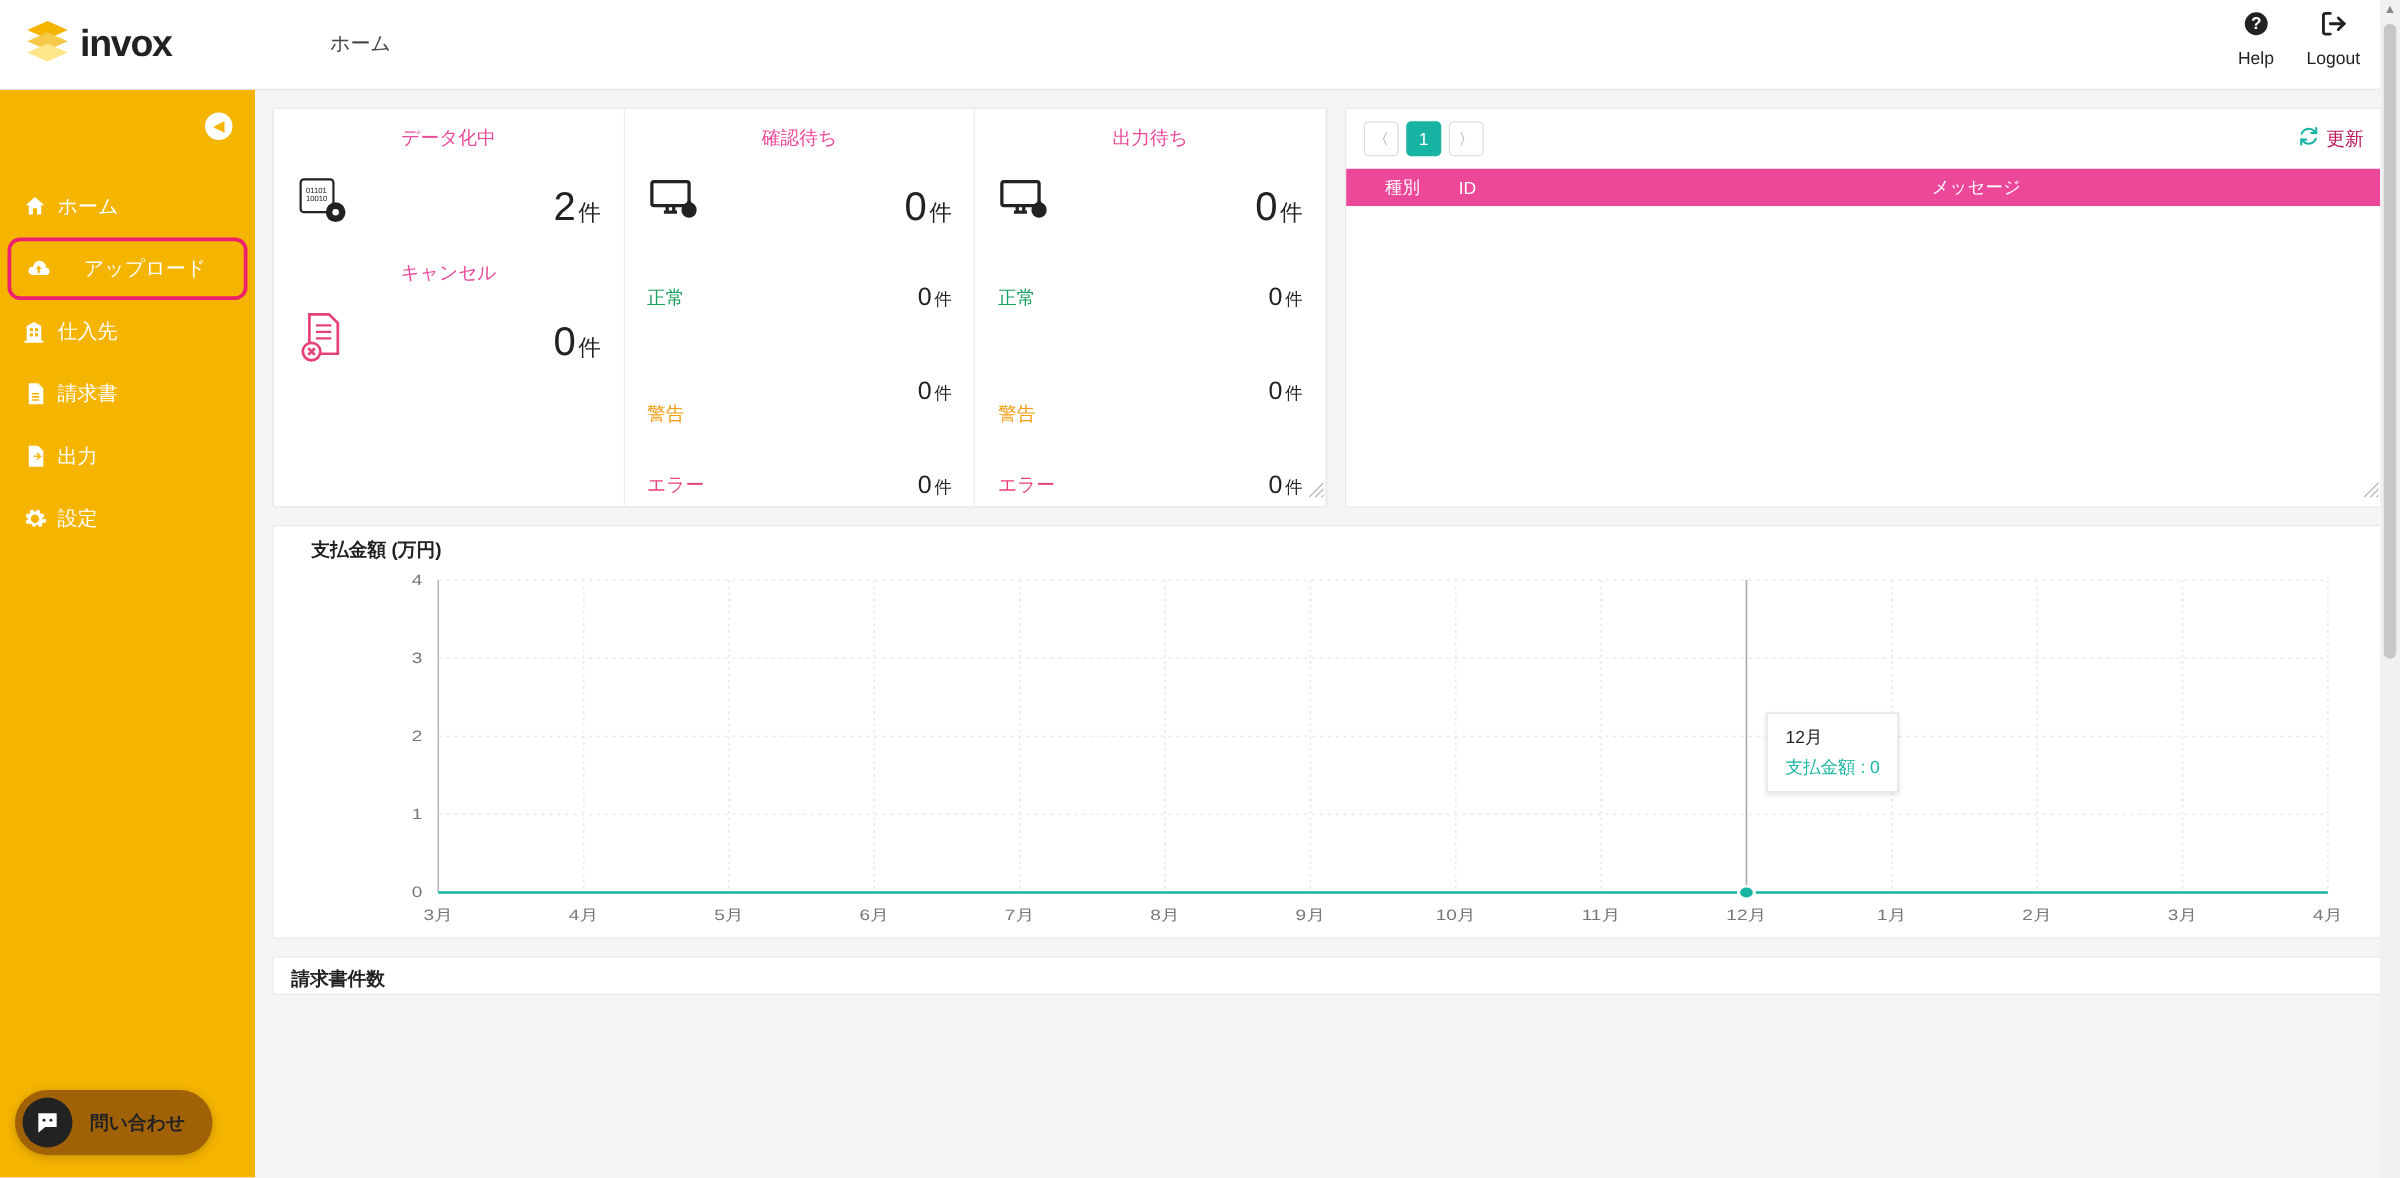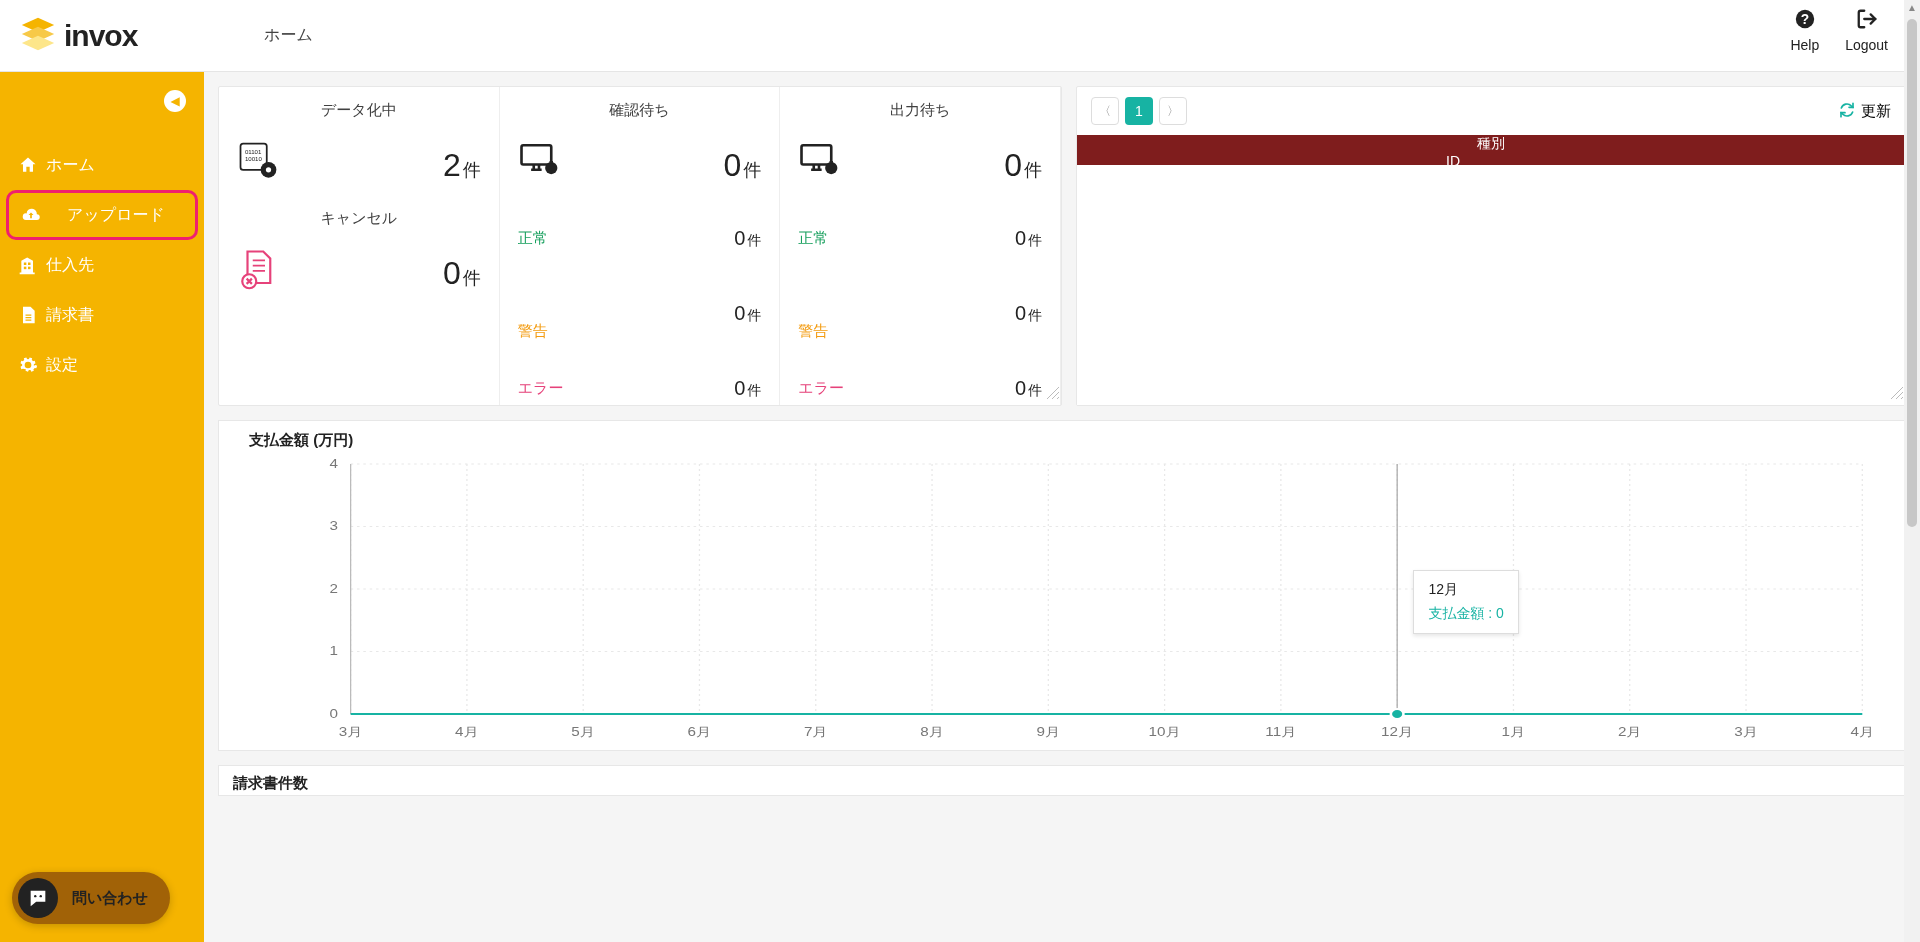--- a/index.html
+++ b/index.html
@@ -51,41 +51,41 @@
   }
   .contact-pill .ctext { font-size: 15px; font-weight: 600; color:#222; }
 
   
   .main { flex: 1; padding: 14px; overflow: auto; display:flex; flex-direction:column; gap: 14px; }
   .top-row { display: flex; gap: 14px; }
   .panel { background: #fff; border: 1px solid #e7e7e7; border-radius: 2px; position: relative; }
   .stats-panel { flex: 0 0 50%; display: flex; height: 320px; }
   .stat-col { flex: 1; border-right: 1px solid #eee; padding: 14px 18px; display:flex; flex-direction:column;}
   .stat-col:last-child { border-right: none; }
-  .stat-col h4 { font-size: 15px; font-weight: 500; text-align: center; color:#404040; margin-bottom: 12px;}
+  .stat-col h4 { font-size: 15px; font-weight: 500; text-align: center; color:#ec4899; margin-bottom: 12px;}
   .big-stat { display:flex; align-items:center; justify-content:space-between; margin: 8px 0 18px;}
   .big-stat .bicon { font-size: 36px; }
   .big-stat .bval { display:flex; align-items:baseline; gap:2px;}
   .big-stat .bnum { font-size: 32px; font-weight: 400; }
   .big-stat .bunit { font-size: 18px; }
   .sub-stat { display:flex; justify-content:space-between; align-items:center; margin: 18px 0; font-size: 15px;}
   .sub-stat .sval { display:flex; align-items:baseline; gap:2px;}
   .sub-stat .snum { font-size: 20px;}
   .sub-stat .sunit { font-size: 14px;}
   .c-green { color: #18a05e; }
   .c-orange { color: #f39c12; margin-top: 36px; }
   .c-pink { color: #e6427a; }
   .resize-handle { position:absolute; right:2px; bottom:2px; }
 
   .msg-panel { flex: 1; display:flex; flex-direction:column; height: 320px;}
   .msg-toolbar { display:flex; align-items:center; padding: 10px 14px; gap: 6px;}
   .pager-btn { width: 28px; height:28px; border:1px solid #ddd; background:#fff; border-radius:4px; display:flex; align-items:center; justify-content:center; cursor:pointer; color:#888; font-size: 12px;}
   .pager-cur { width: 28px; height:28px; background:#17b3a3; color:#fff; border-radius:4px; display:flex; align-items:center; justify-content:center; font-size:14px;}
-  .msg-refresh { margin-left: auto; display:flex; align-items:center; gap:6px; color:#000000; font-size:15px; cursor:pointer;}
-  .msg-head { display:flex; background:#7f1d1d; color:#fff; font-size:14px; height:30px; align-items:center;flex-direction:column;}
+  .msg-refresh { margin-left: auto; display:flex; align-items:center; gap:6px; color:#be185d; font-size:15px; cursor:pointer;}
+  .msg-head { display:flex; background:#ec4899; color:#fff; font-size:14px; height:30px; align-items:center;}
   .msg-head .mh1 { width: 90px; text-align:center;}
   .msg-head .mh2 { width: 90px;}
   .msg-head .mh3 { flex: 1; text-align:center;}
   .msg-body { flex:1; background:#fff; }
 
   
   .chart-panel { background:#fff; border:1px solid #e7e7e7; padding: 10px 30px 6px; position:relative;}
   .chart-title { font-size: 15px; font-weight:600; margin-bottom: 4px;}
   .chart-area { position: relative; height: 290px; }
   .chart-svg { width: 100%; height: 100%; }
@@ -183,20 +183,29 @@
           <span class="nlabel">仕入先</span>
         </div>
         <div class="nav-item">
           <span class="nicon">
             <svg width="20" height="20" viewBox="0 0 24 24" fill="#fff">
               <path d="M6 2h9l5 5v15H6z"></path>
               <path d="M9 12h7M9 15h7M9 18h7" stroke="#f5b400" stroke-width="1.5"></path>
             </svg>
           </span>
           <span class="nlabel">請求書</span>
+        </div>
+        <div class="nav-item">
+          <span class="nicon">
+            <svg width="20" height="20" viewBox="0 0 24 24" fill="#fff">
+              <path d="M6 2h9l5 5v15H6z"></path>
+              <path d="M11 12h6l-3-3m3 3l-3 3" stroke="#f5b400" stroke-width="1.5" fill="none"></path>
+            </svg>
+          </span>
+          <span class="nlabel">出力</span>
         </div>
         <div class="nav-item">
           <span class="nicon">
             <svg width="20" height="20" viewBox="0 0 24 24" fill="#fff">
               <path d="M12 8a4 4 0 1 0 0 8 4 4 0 0 0 0-8zm9 4l2 1-1 3-2-.5a8 8 0 0 1-1.5 1.5l.5 2-3 1-1-2a8 8 0 0 1-2 0l-1 2-3-1 .5-2A8 8 0 0 1 6 16.5L4 17l-1-3 2-1a8 8 0 0 1 0-2l-2-1 1-3 2 .5A8 8 0 0 1 7.5 6L7 4l3-1 1 2a8 8 0 0 1 2 0l1-2 3 1-.5 2A8 8 0 0 1 18 7.5l2-.5 1 3-2 1a8 8 0 0 1 0 2z"></path>
             </svg>
           </span>
           <span class="nlabel">設定</span>
         </div>
       </div>

